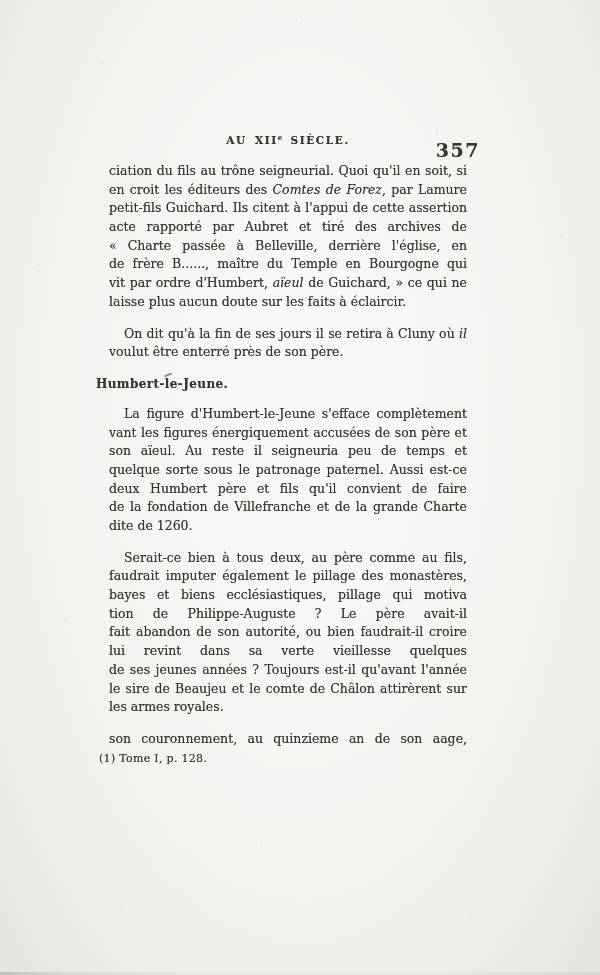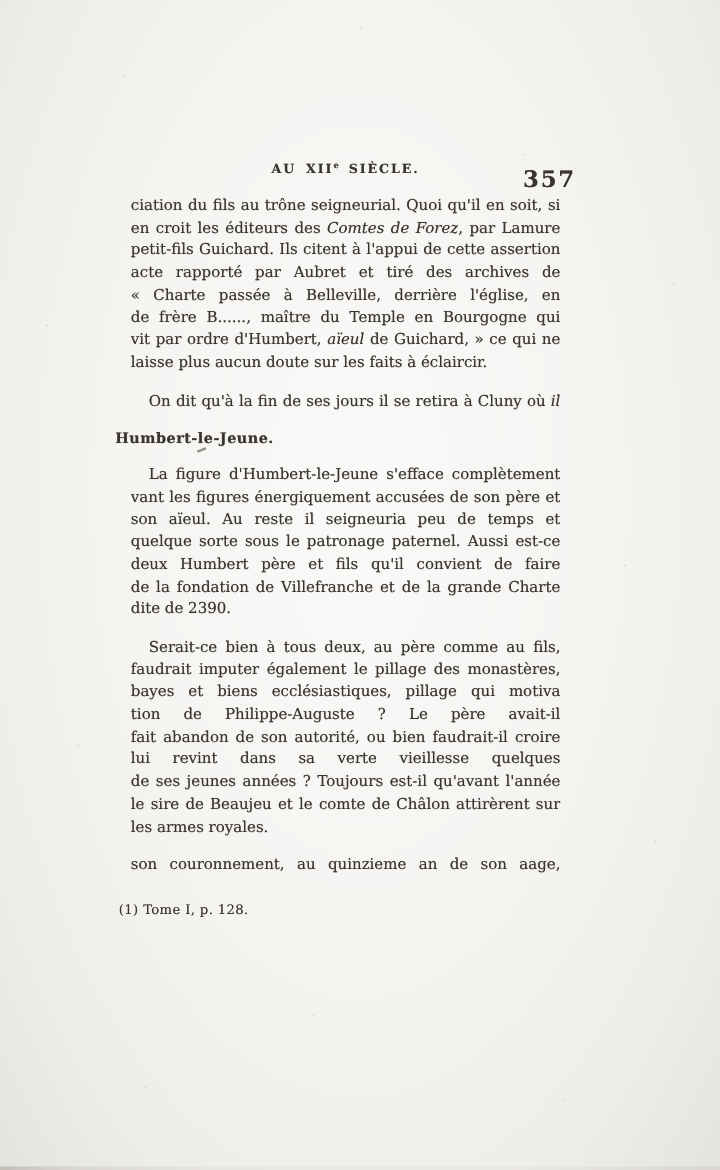--- a/index.html
+++ b/index.html
@@ -134,30 +134,31 @@
         <div class="line">en croit les éditeurs des <i>Comtes de Forez</i>, par Lamure (1),</div>
         <div class="line">petit-fils Guichard. Ils citent à l'appui de cette assertion un</div>
         <div class="line">acte rapporté par Aubret et tiré des archives de Beaujeu :</div>
         <div class="line">« Charte passée à Belleville, derrière l'église, en présence</div>
         <div class="line">de frère B......, maître du Temple en Bourgogne qui l'écri-</div>
         <div class="line">vit par ordre d'Humbert, <i>aïeul</i> de Guichard, » ce qui ne</div>
         <div class="line last">laisse plus aucun doute sur les faits à éclaircir.</div>
       </div>
       <div class="paragraph">
         <div class="line indent">On dit qu'à la fin de ses jours il se retira à Cluny où <i>il</i></div>
+        <div class="line last">voulut être enterré près de son père.</div>
       </div>
       <div class="section-heading">Humbert-le-Jeune.</div>
       <div class="paragraph">
         <div class="line indent">La figure d'Humbert-le-Jeune s'efface complètement de-</div>
         <div class="line">vant les figures énergiquement accusées de son père et de</div>
         <div class="line">son aïeul. Au reste il seigneuria peu de temps et toujours en</div>
         <div class="line">quelque sorte sous le patronage paternel. Aussi est-ce aux</div>
         <div class="line">deux Humbert père et fils qu'il convient de faire honneur</div>
         <div class="line">de la fondation de Villefranche et de la grande Charte</div>
-        <div class="line last">dite de 2390.</div>
+        <div class="line last">dite de 1260.</div>
       </div>
       <div class="paragraph">
         <div class="line indent">Serait-ce bien à tous deux, au père comme au fils, qu'il</div>
         <div class="line">faudrait imputer également le pillage des monastères, ab-</div>
         <div class="line">bayes et biens ecclésiastiques, pillage qui motiva l'interven-</div>
         <div class="line">tion de Philippe-Auguste ? Le père avait-il complètement</div>
         <div class="line">fait abandon de son autorité, ou bien faudrait-il croire qu'il</div>
         <div class="line">lui revint dans sa verte vieillesse quelques réminiscences</div>
         <div class="line">de ses jeunes années ? Toujours est-il qu'avant l'année 1180,</div>
         <div class="line">le sire de Beaujeu et le comte de Châlon attirèrent sur eux</div>

